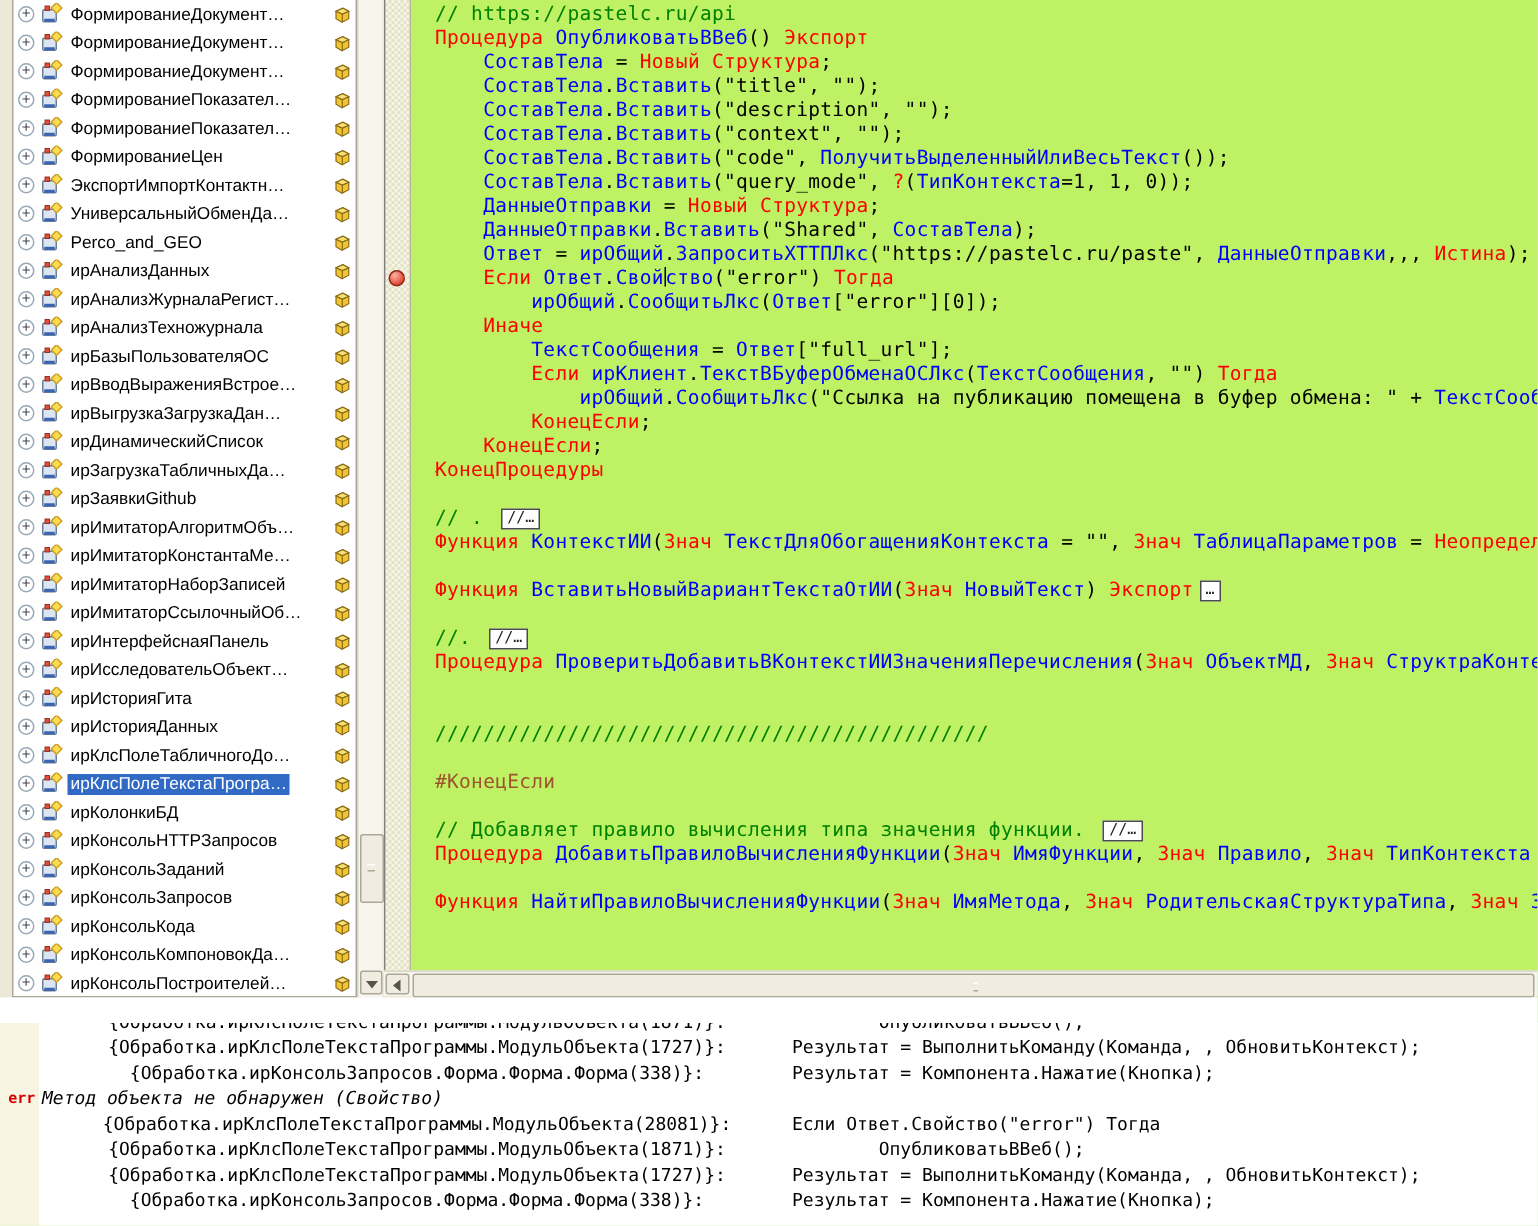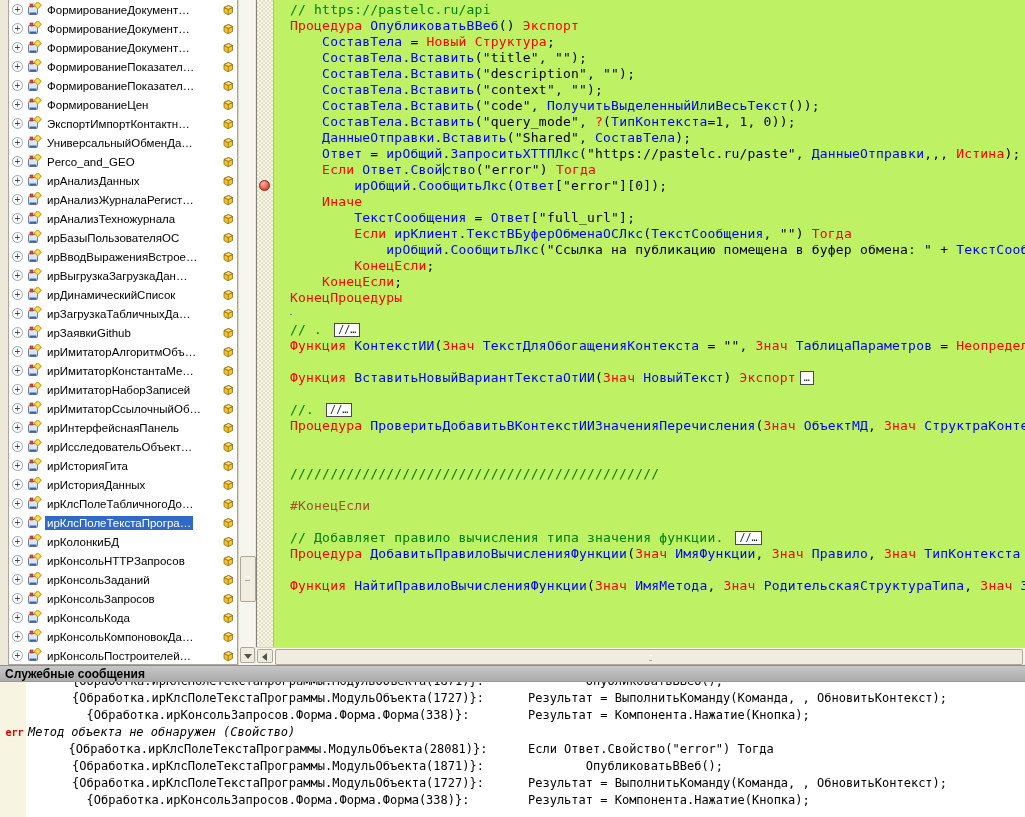--- a/index.html
+++ b/index.html
@@ -699,20 +699,21 @@
     <div class="code" id="code">
       <div class="bracket" id="bracket" style="top: 31px; height: 283px;"></div>
     <div class="line"><span class="c">// https://pastelc.ru/api</span></div>
         <div class="line"><span class="k">Процедура </span><span class="i">ОпубликоватьВВеб</span><span class="p">() </span><span class="k">Экспорт</span></div>
         <div class="line"><span class="p">    </span><span class="i">СоставТела</span><span class="p"> = </span><span class="k">Новый Структура</span><span class="p">;</span></div>
         <div class="line"><span class="p">    </span><span class="i">СоставТела</span><span class="p">.</span><span class="i">Вставить</span><span class="p">("title", "");</span></div>
         <div class="line"><span class="p">    </span><span class="i">СоставТела</span><span class="p">.</span><span class="i">Вставить</span><span class="p">("description", "");</span></div>
         <div class="line"><span class="p">    </span><span class="i">СоставТела</span><span class="p">.</span><span class="i">Вставить</span><span class="p">("context", "");</span></div>
         <div class="line"><span class="p">    </span><span class="i">СоставТела</span><span class="p">.</span><span class="i">Вставить</span><span class="p">("code", </span><span class="i">ПолучитьВыделенныйИлиВесьТекст</span><span class="p">());</span></div>
         <div class="line"><span class="p">    </span><span class="i">СоставТела</span><span class="p">.</span><span class="i">Вставить</span><span class="p">("query_mode", </span><span class="k">?</span><span class="p">(</span><span class="i">ТипКонтекста</span><span class="p">=1, 1, 0));</span></div>
+        <div class="line"><span class="p">    </span><span class="i">ДанныеОтправки</span><span class="p"> = </span><span class="k">Новый Структура</span><span class="p">;</span></div>
         <div class="line"><span class="p">    </span><span class="i">ДанныеОтправки</span><span class="p">.</span><span class="i">Вставить</span><span class="p">("Shared", </span><span class="i">СоставТела</span><span class="p">);</span></div>
         <div class="line"><span class="p">    </span><span class="i">Ответ</span><span class="p"> = </span><span class="i">ирОбщий</span><span class="p">.</span><span class="i">ЗапроситьХТТПЛкс</span><span class="p">("https://pastelc.ru/paste", </span><span class="i">ДанныеОтправки</span><span class="p">,,, </span><span class="k">Истина</span><span class="p">);</span></div>
         <div class="line"><span class="p">    </span><span class="k">Если </span><span class="i">Ответ</span><span class="p">.</span><span class="i">Свой</span><span class="cursor"></span><span class="i">ство</span><span class="p">("error") </span><span class="k">Тогда</span></div>
         <div class="line"><span class="p">        </span><span class="i">ирОбщий</span><span class="p">.</span><span class="i">СообщитьЛкс</span><span class="p">(</span><span class="i">Ответ</span><span class="p">["error"][0]);</span></div>
         <div class="line"><span class="p">    </span><span class="k">Иначе</span></div>
         <div class="line"><span class="p">        </span><span class="i">ТекстСообщения</span><span class="p"> = </span><span class="i">Ответ</span><span class="p">["full_url"];</span></div>
         <div class="line"><span class="p">        </span><span class="k">Если </span><span class="i">ирКлиент</span><span class="p">.</span><span class="i">ТекстВБуферОбменаОСЛкс</span><span class="p">(</span><span class="i">ТекстСообщения</span><span class="p">, "") </span><span class="k">Тогда</span></div>
         <div class="line"><span class="p">            </span><span class="i">ирОбщий</span><span class="p">.</span><span class="i">СообщитьЛкс</span><span class="p">("Ссылка на публикацию помещена в буфер обмена: " + </span><span class="i">ТекстСообщения</span></div>
         <div class="line"><span class="p">        </span><span class="k">КонецЕсли</span><span class="p">;</span></div>
         <div class="line"><span class="p">    </span><span class="k">КонецЕсли</span><span class="p">;</span></div>
@@ -736,23 +737,20 @@
         <div class="line"></div>
         <div class="line"><span class="k">Функция </span><span class="i">НайтиПравилоВычисленияФункции</span><span class="p">(</span><span class="k">Знач </span><span class="i">ИмяМетода</span><span class="p">, </span><span class="k">Знач </span><span class="i">РодительскаяСтруктураТипа</span><span class="p">, </span><span class="k">Знач </span><span class="i">Значение</span></div>
       </div>
   </div>
   <div class="hscroll">
     <div class="harrow"></div>
     <div class="hthumb"></div>
   </div>
 
   <div class="messages">
-    <div class="mheader">
-      <span>Служебные сообщения</span>
-    </div>
     <div class="mbody">
       <div class="mwrap" id="mwrap">
           <div class="mrow"><span class="mgut"></span><span class="mloc">{Обработка.ирКлсПолеТекстаПрограммы.МодульОбъекта(1871)}:</span><span class="mcode">        ОпубликоватьВВеб();</span></div>
           <div class="mrow"><span class="mgut"></span><span class="mloc">{Обработка.ирКлсПолеТекстаПрограммы.МодульОбъекта(1727)}:</span><span class="mcode">Результат = ВыполнитьКоманду(Команда, , ОбновитьКонтекст);</span></div>
           <div class="mrow"><span class="mgut"></span><span class="mloc">{Обработка.ирКонсольЗапросов.Форма.Форма.Форма(338)}:</span><span class="mcode">Результат = Компонента.Нажатие(Кнопка);</span></div>
           <div class="mrow"><span class="mgut">err</span><span class="merrtext">Метод объекта не обнаружен (Свойство)</span></div>
           <div class="mrow"><span class="mgut"></span><span class="mloc">{Обработка.ирКлсПолеТекстаПрограммы.МодульОбъекта(28081)}:</span><span class="mcode">Если Ответ.Свойство("error") Тогда</span></div>
           <div class="mrow"><span class="mgut"></span><span class="mloc">{Обработка.ирКлсПолеТекстаПрограммы.МодульОбъекта(1871)}:</span><span class="mcode">        ОпубликоватьВВеб();</span></div>
           <div class="mrow"><span class="mgut"></span><span class="mloc">{Обработка.ирКлсПолеТекстаПрограммы.МодульОбъекта(1727)}:</span><span class="mcode">Результат = ВыполнитьКоманду(Команда, , ОбновитьКонтекст);</span></div>
           <div class="mrow"><span class="mgut"></span><span class="mloc">{Обработка.ирКонсольЗапросов.Форма.Форма.Форма(338)}:</span><span class="mcode">Результат = Компонента.Нажатие(Кнопка);</span></div>

